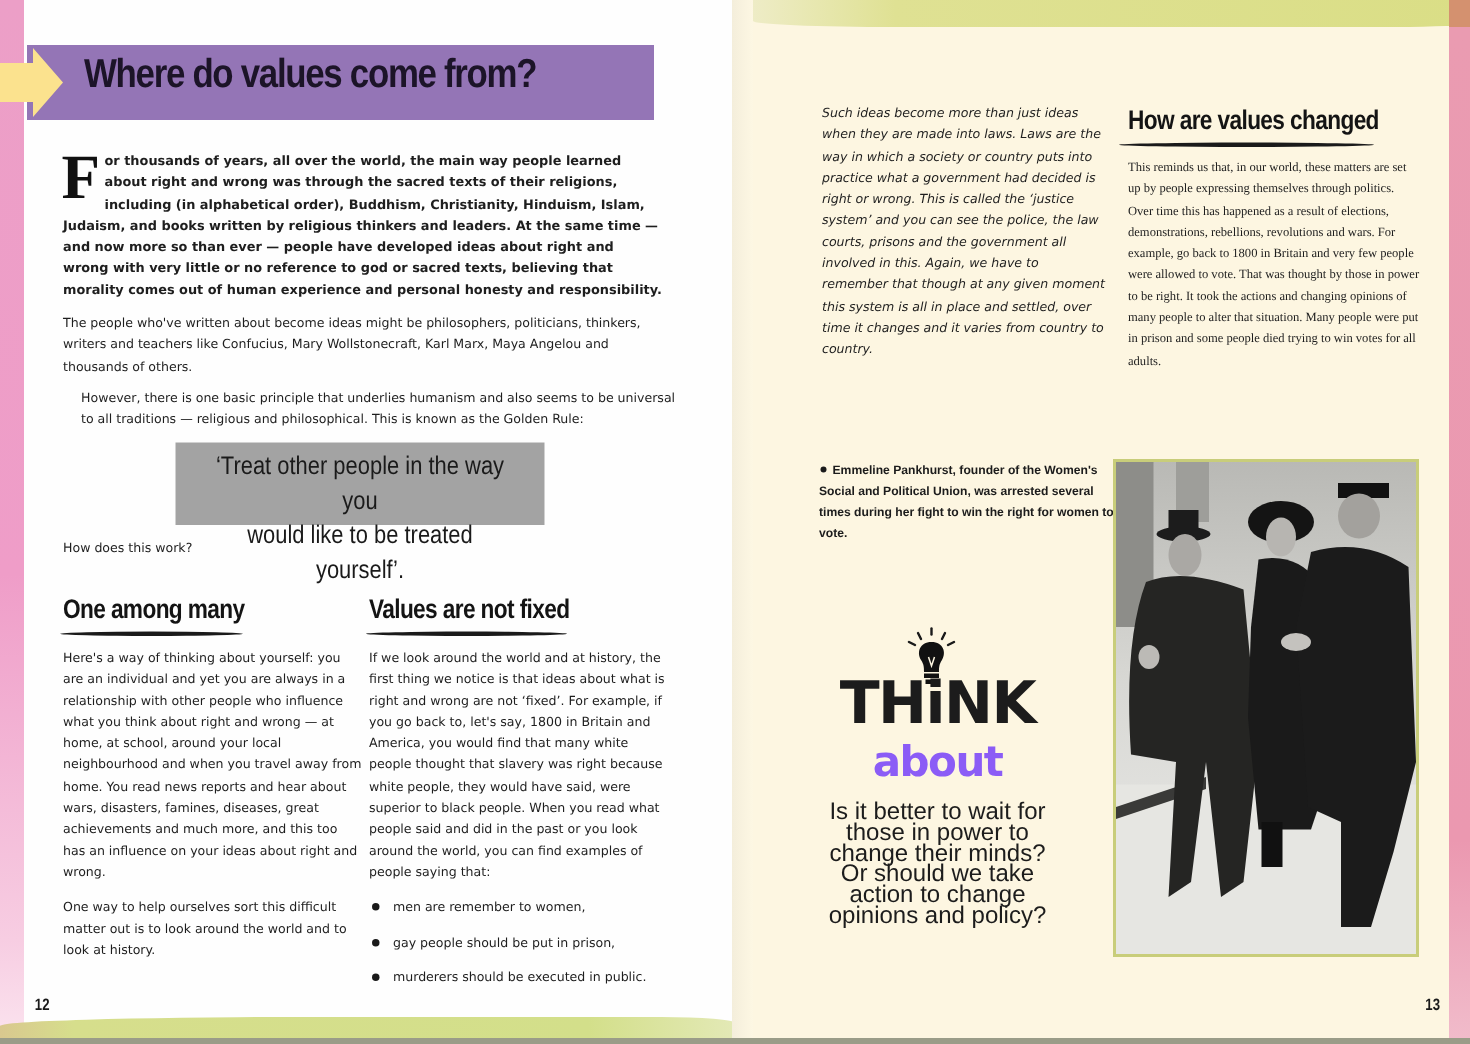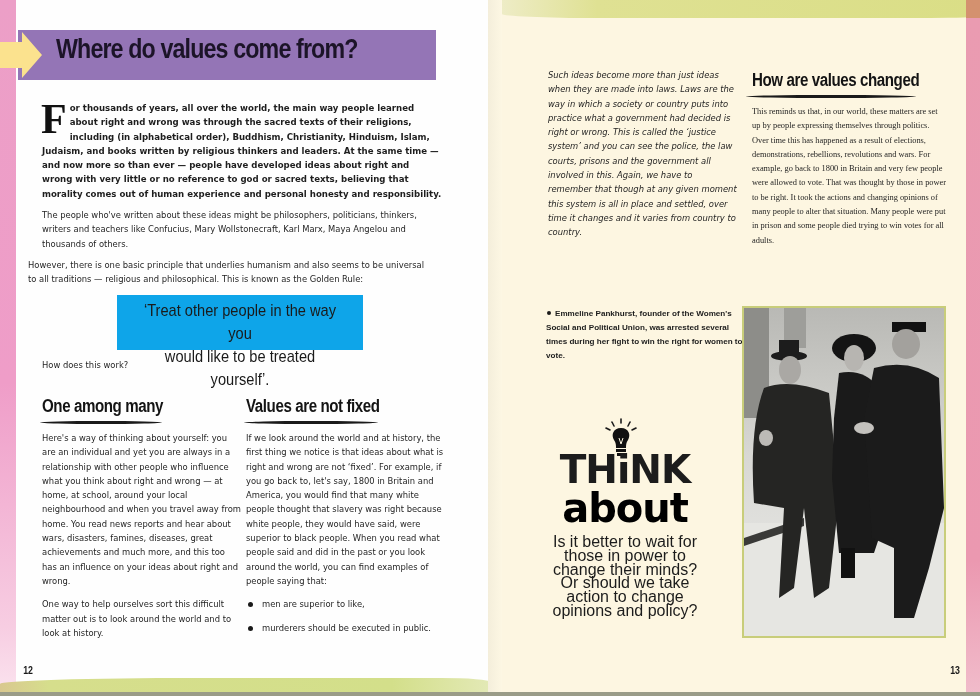--- a/index.html
+++ b/index.html
@@ -19,23 +19,23 @@
 
   .title-bar { position: absolute; left: 18px; top: 30px; width: 418px; height: 50px; background: #9475b6; }
   .title-arrow { position: absolute; left: 0; top: 32px; width: 42px; height: 46px; }
   .title-text { position: absolute; left: 56px; top: 34px; font-family: "Liberation Sans", sans-serif; font-weight: bold;
     font-size: 27px; letter-spacing: -1px; color: #1c1428; transform: scaleX(0.86); transform-origin: left center; white-space: nowrap; }
 
   .body-text { font-family: "DejaVu Sans", sans-serif; font-size: 8.4px; line-height: 14.3px; color: #1e1e1e; }
   .lead { position: absolute; left: 42px; top: 101px; width: 400px; font-weight: bold; font-size: 8.6px; line-height: 14.3px; }
   .dropcap { float: left; font-family: "Liberation Serif", serif; font-weight: bold; font-size: 42px; line-height: 34px; height: 36px; margin: 1px 3px 0 -1px; color: #111; }
   .para2 { position: absolute; left: 42px; top: 208px; width: 400px; }
-  .para3 { position: absolute; left: 28px; top: 258px; width: 405px; }
-
-  .golden-box { position: absolute; left: 117px; top: 295px; width: 246px; height: 55px; background: #0ea5e9; }
+  .para3 { position: absolute; left: 54px; top: 258px; width: 405px; }
+
+  .golden-box { position: absolute; left: 117px; top: 295px; width: 246px; height: 55px; background: #a3a3a3; }
   .golden-text { position: absolute; left: 0; top: 4px; width: 246px; text-align: center; font-family: "Liberation Sans", sans-serif;
     font-size: 17px; line-height: 23px; color: #1a1a1a; transform: scaleX(0.86); }
   .how-work { position: absolute; left: 42px; top: 358px; text-align: center; }
 
   .subhead { position: absolute; font-family: "Liberation Sans", sans-serif; font-weight: bold; font-size: 18px; color: #141414;
     transform: scaleX(0.84); transform-origin: left center; white-space: nowrap; letter-spacing: -0.5px; }
   .brush { position: absolute; height: 3px; background: #1a1a1a; border-radius: 50%; }
   .col-a { position: absolute; left: 42px; top: 431px; width: 200px; }
   .col-a p { margin-bottom: 9px; }
   .col-b { position: absolute; left: 246px; top: 431px; width: 200px; }
@@ -60,21 +60,21 @@
   .caption { position: absolute; left: 56px; top: 307px; width: 200px; font-family: "Liberation Sans", sans-serif; font-weight: bold;
     font-size: 8.1px; line-height: 14px; color: #1c1c1c; }
   .caption .dot { display: inline-block; width: 4px; height: 4px; border-radius: 50%; background: #1a1a1a; margin: 0 4px 1px 1px; }
 
   .photo { position: absolute; left: 252px; top: 306px; width: 204px; height: 332px; border: 2px solid #c8cd7a; background: #e8e8e6; overflow: hidden; }
 
   .think-box { position: absolute; left: 50px; top: 418px; width: 170px; height: 200px; }
   .think-title { position: absolute; left: 0; top: 32px; width: 170px; text-align: center; font-family: "DejaVu Sans", sans-serif;
     font-weight: bold; font-size: 39px; line-height: 40px; color: #1c1c1c; letter-spacing: -1px; }
   .about-title { position: absolute; left: 0; top: 68px; width: 170px; text-align: center; font-family: "DejaVu Sans", sans-serif;
-    font-weight: bold; font-size: 40px; line-height: 44px; color: #000000; letter-spacing: -1px; }
+    font-weight: bold; font-size: 28px; line-height: 44px; color: #8b5cf6; letter-spacing: -1px; }
   .think-question { position: absolute; left: 4px; top: 117px; width: 162px; text-align: center; font-family: Liberation Sans, sans-serif;
     font-size: 16px; line-height: 13.8px; color: #1c1c1c; }
   .bulb { position: absolute; left: 63px; top: 0; width: 36px; height: 40px; }
 </style>
 </head>
 <body>
 
 <div class="spread">
 
   <div class="page-left">
@@ -83,21 +83,21 @@
     <div class="title-bar"></div>
     <svg class="title-arrow" viewBox="0 0 42 46">
       <polygon points="0,10 22,10 22,0 42,23 22,46 22,36 0,36" fill="#fbe28e"></polygon>
     </svg>
     <div class="title-text">Where do values come from?</div>
 
     <div class="lead body-text">
       <span class="dropcap">F</span><span>or thousands of years, all over the world, the main way people learned about right and wrong was through the sacred texts of their religions, including (in alphabetical order), Buddhism, Christianity, Hinduism, Islam, Judaism, and books written by religious thinkers and leaders. At the same time — and now more so than ever — people have developed ideas about right and wrong with very little or no reference to god or sacred texts, believing that morality comes out of human experience and personal honesty and responsibility.</span>
     </div>
 
-    <p class="para2 body-text">The people who've written about these ideas might be philosophers, politicians, thinkers, writers and teachers like Confucius, Mary Wollstonecraft, Karl Marx, Maya Angelou and thousands of others.</p>
+    <p class="para2 body-text">The people who've written about become ideas might be philosophers, politicians, thinkers, writers and teachers like Confucius, Mary Wollstonecraft, Karl Marx, Maya Angelou and thousands of others.</p>
     <p class="para3 body-text">However, there is one basic principle that underlies humanism and also seems to be universal to all traditions — religious and philosophical. This is known as the Golden Rule:</p>
 
     <div class="golden-box">
       <div class="golden-text">
         <div>‘Treat other people in the way you</div>
         <div>would like to be treated yourself’.</div>
       </div>
     </div>
 
     <p class="how-work body-text">How does this work?</p>
@@ -109,21 +109,22 @@
       <p>Here's a way of thinking about yourself: you are an individual and yet you are always in a relationship with other people who influence what you think about right and wrong — at home, at school, around your local neighbourhood and when you travel away from home. You read news reports and hear about wars, disasters, famines, diseases, great achievements and much more, and this too has an influence on your ideas about right and wrong.</p>
       <p>One way to help ourselves sort this difficult matter out is to look around the world and to look at history.</p>
     </div>
 
     <div class="subhead" style="left:246px; top:396px;">Values are not fixed</div>
     <div class="brush" style="left:244px; top:421px; width:134px;"></div>
 
     <div class="col-b body-text">
       <p>If we look around the world and at history, the first thing we notice is that ideas about what is right and wrong are not ‘fixed’. For example, if you go back to, let's say, 1800 in Britain and America, you would find that many white people thought that slavery was right because white people, they would have said, were superior to black people. When you read what people said and did in the past or you look around the world, you can find examples of people saying that:</p>
       <ul class="bullets">
-        <li><span class="dot"></span><span>men are superior to like,</span></li>
+        <li><span class="dot"></span><span>men are remember to women,</span></li>
+        <li><span class="dot"></span><span>gay people should be put in prison,</span></li>
         <li><span class="dot"></span><span>murderers should be executed in public.</span></li>
       </ul>
     </div>
 
     <div class="pagenum" style="left:22px; top:664px;">12</div>
     <div class="green-band-left"></div>
   </div>
 
   <div class="page-right">
     <div class="green-band-right"></div>

